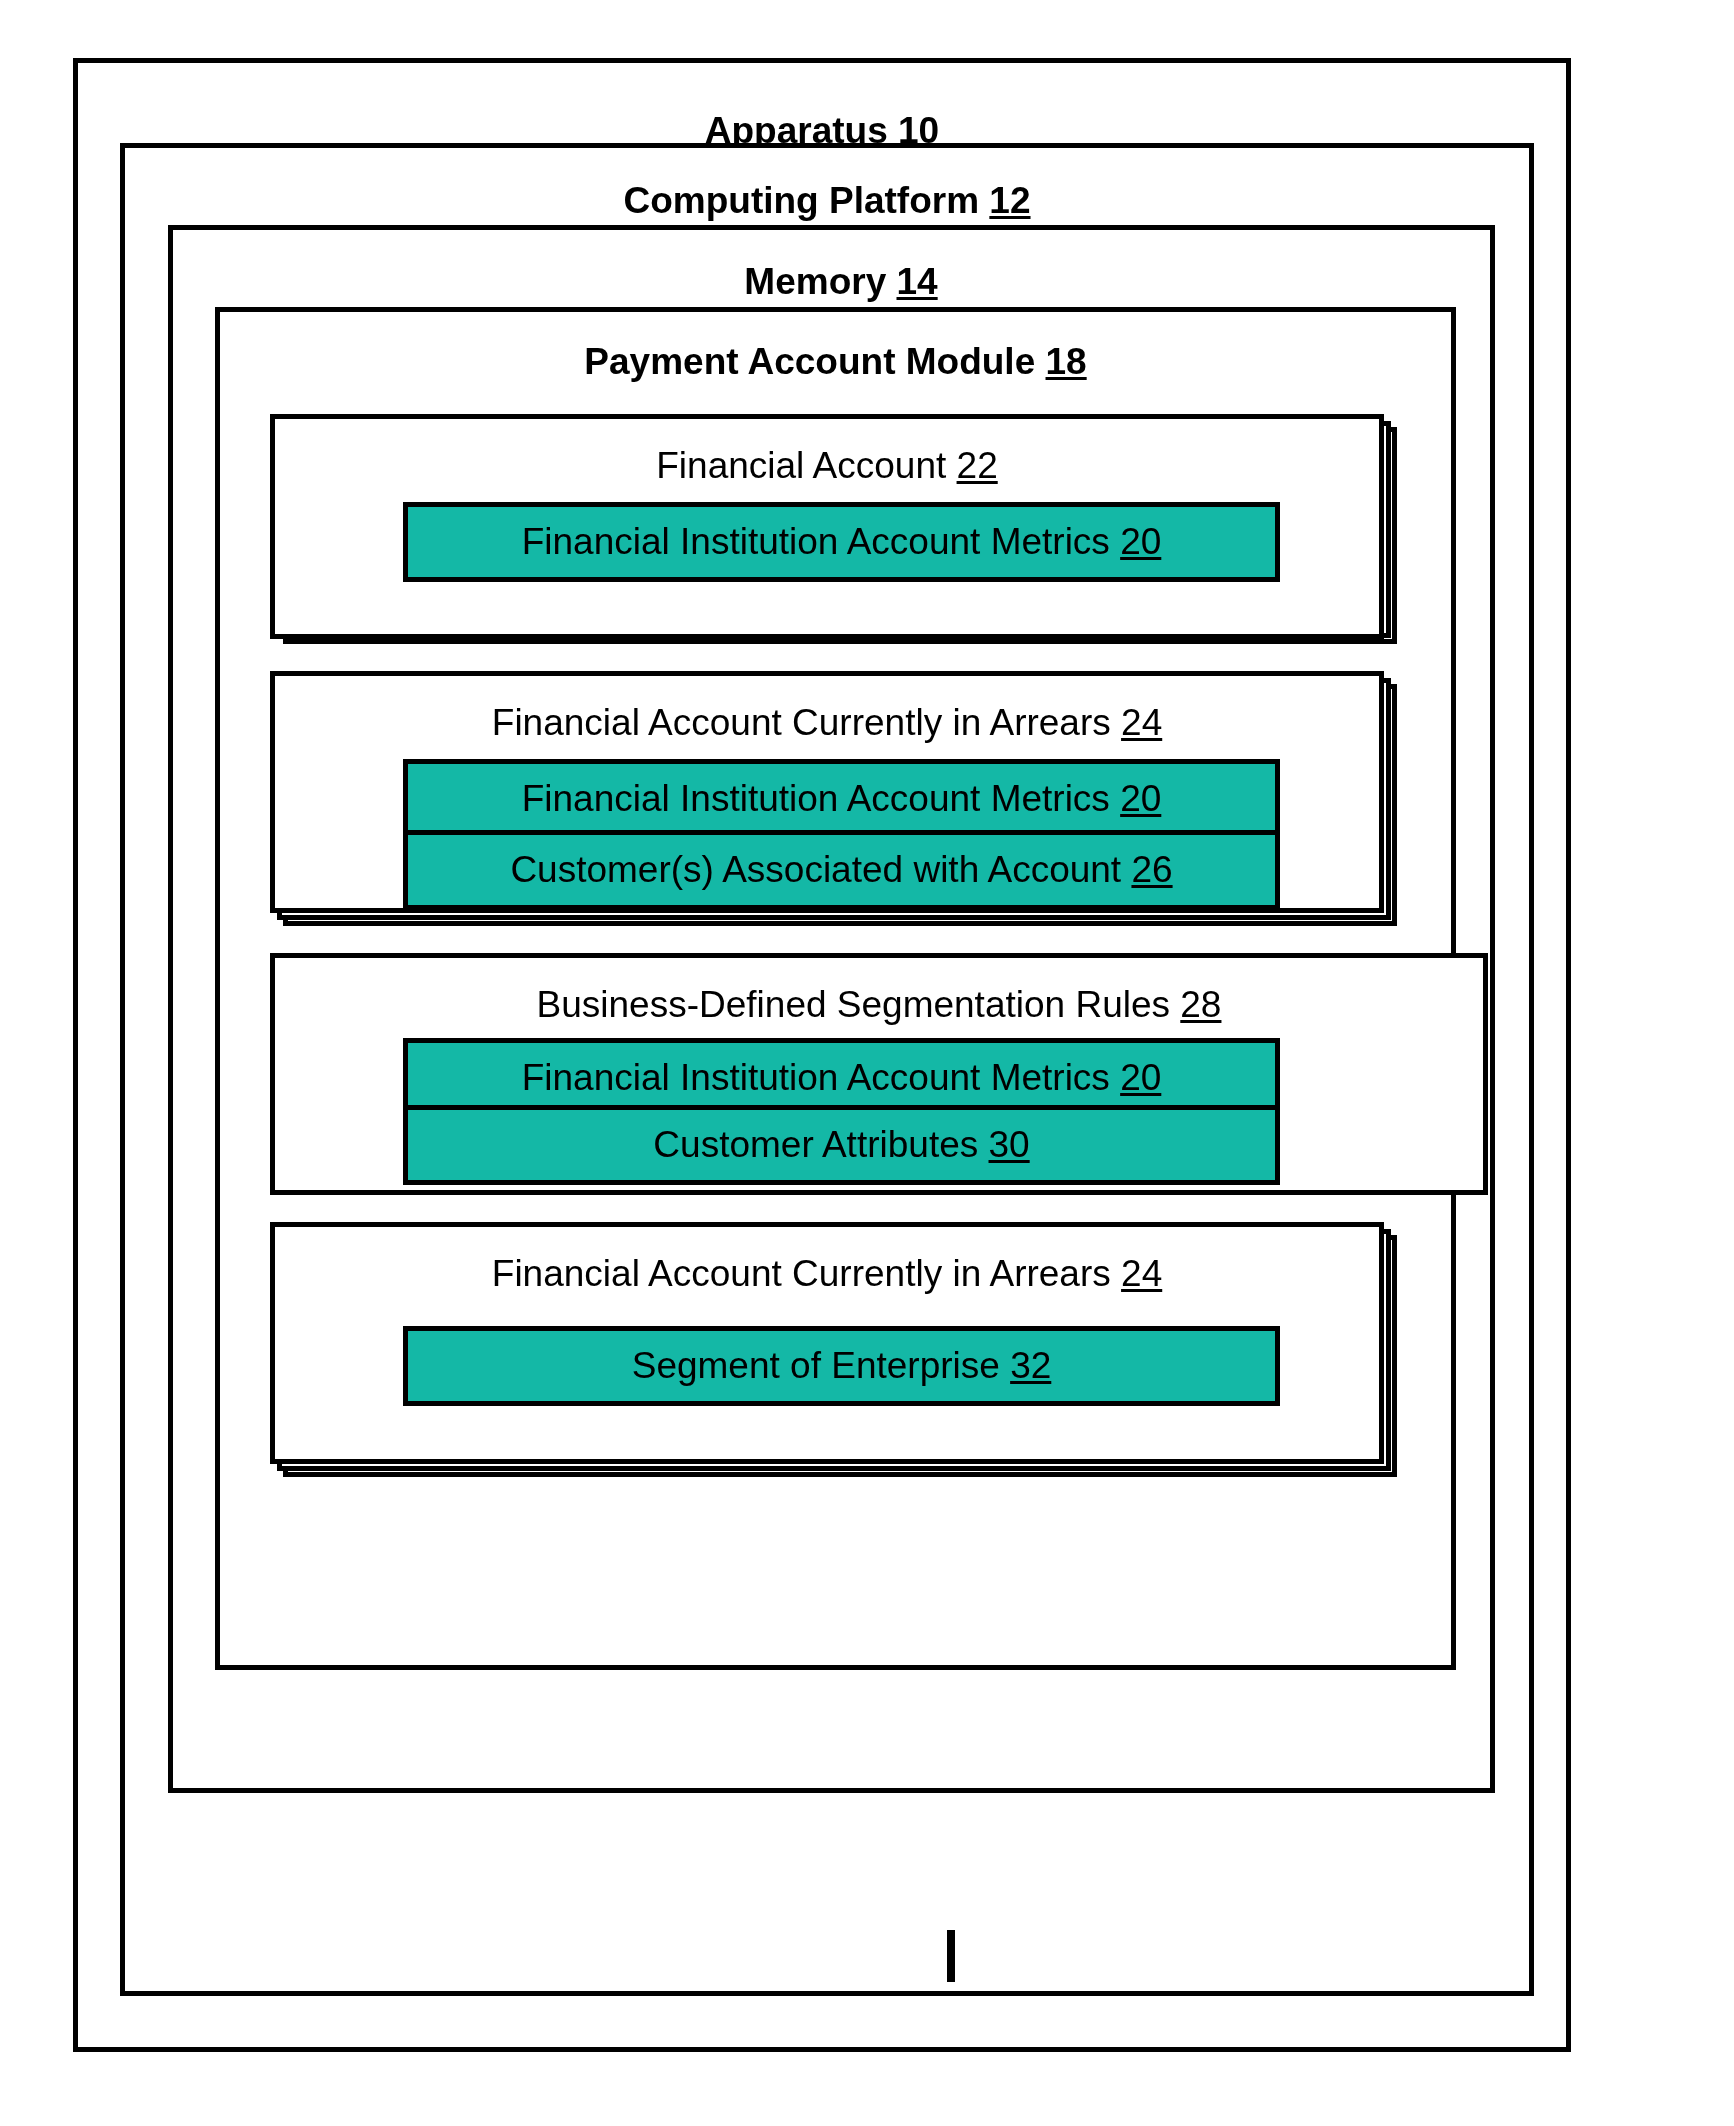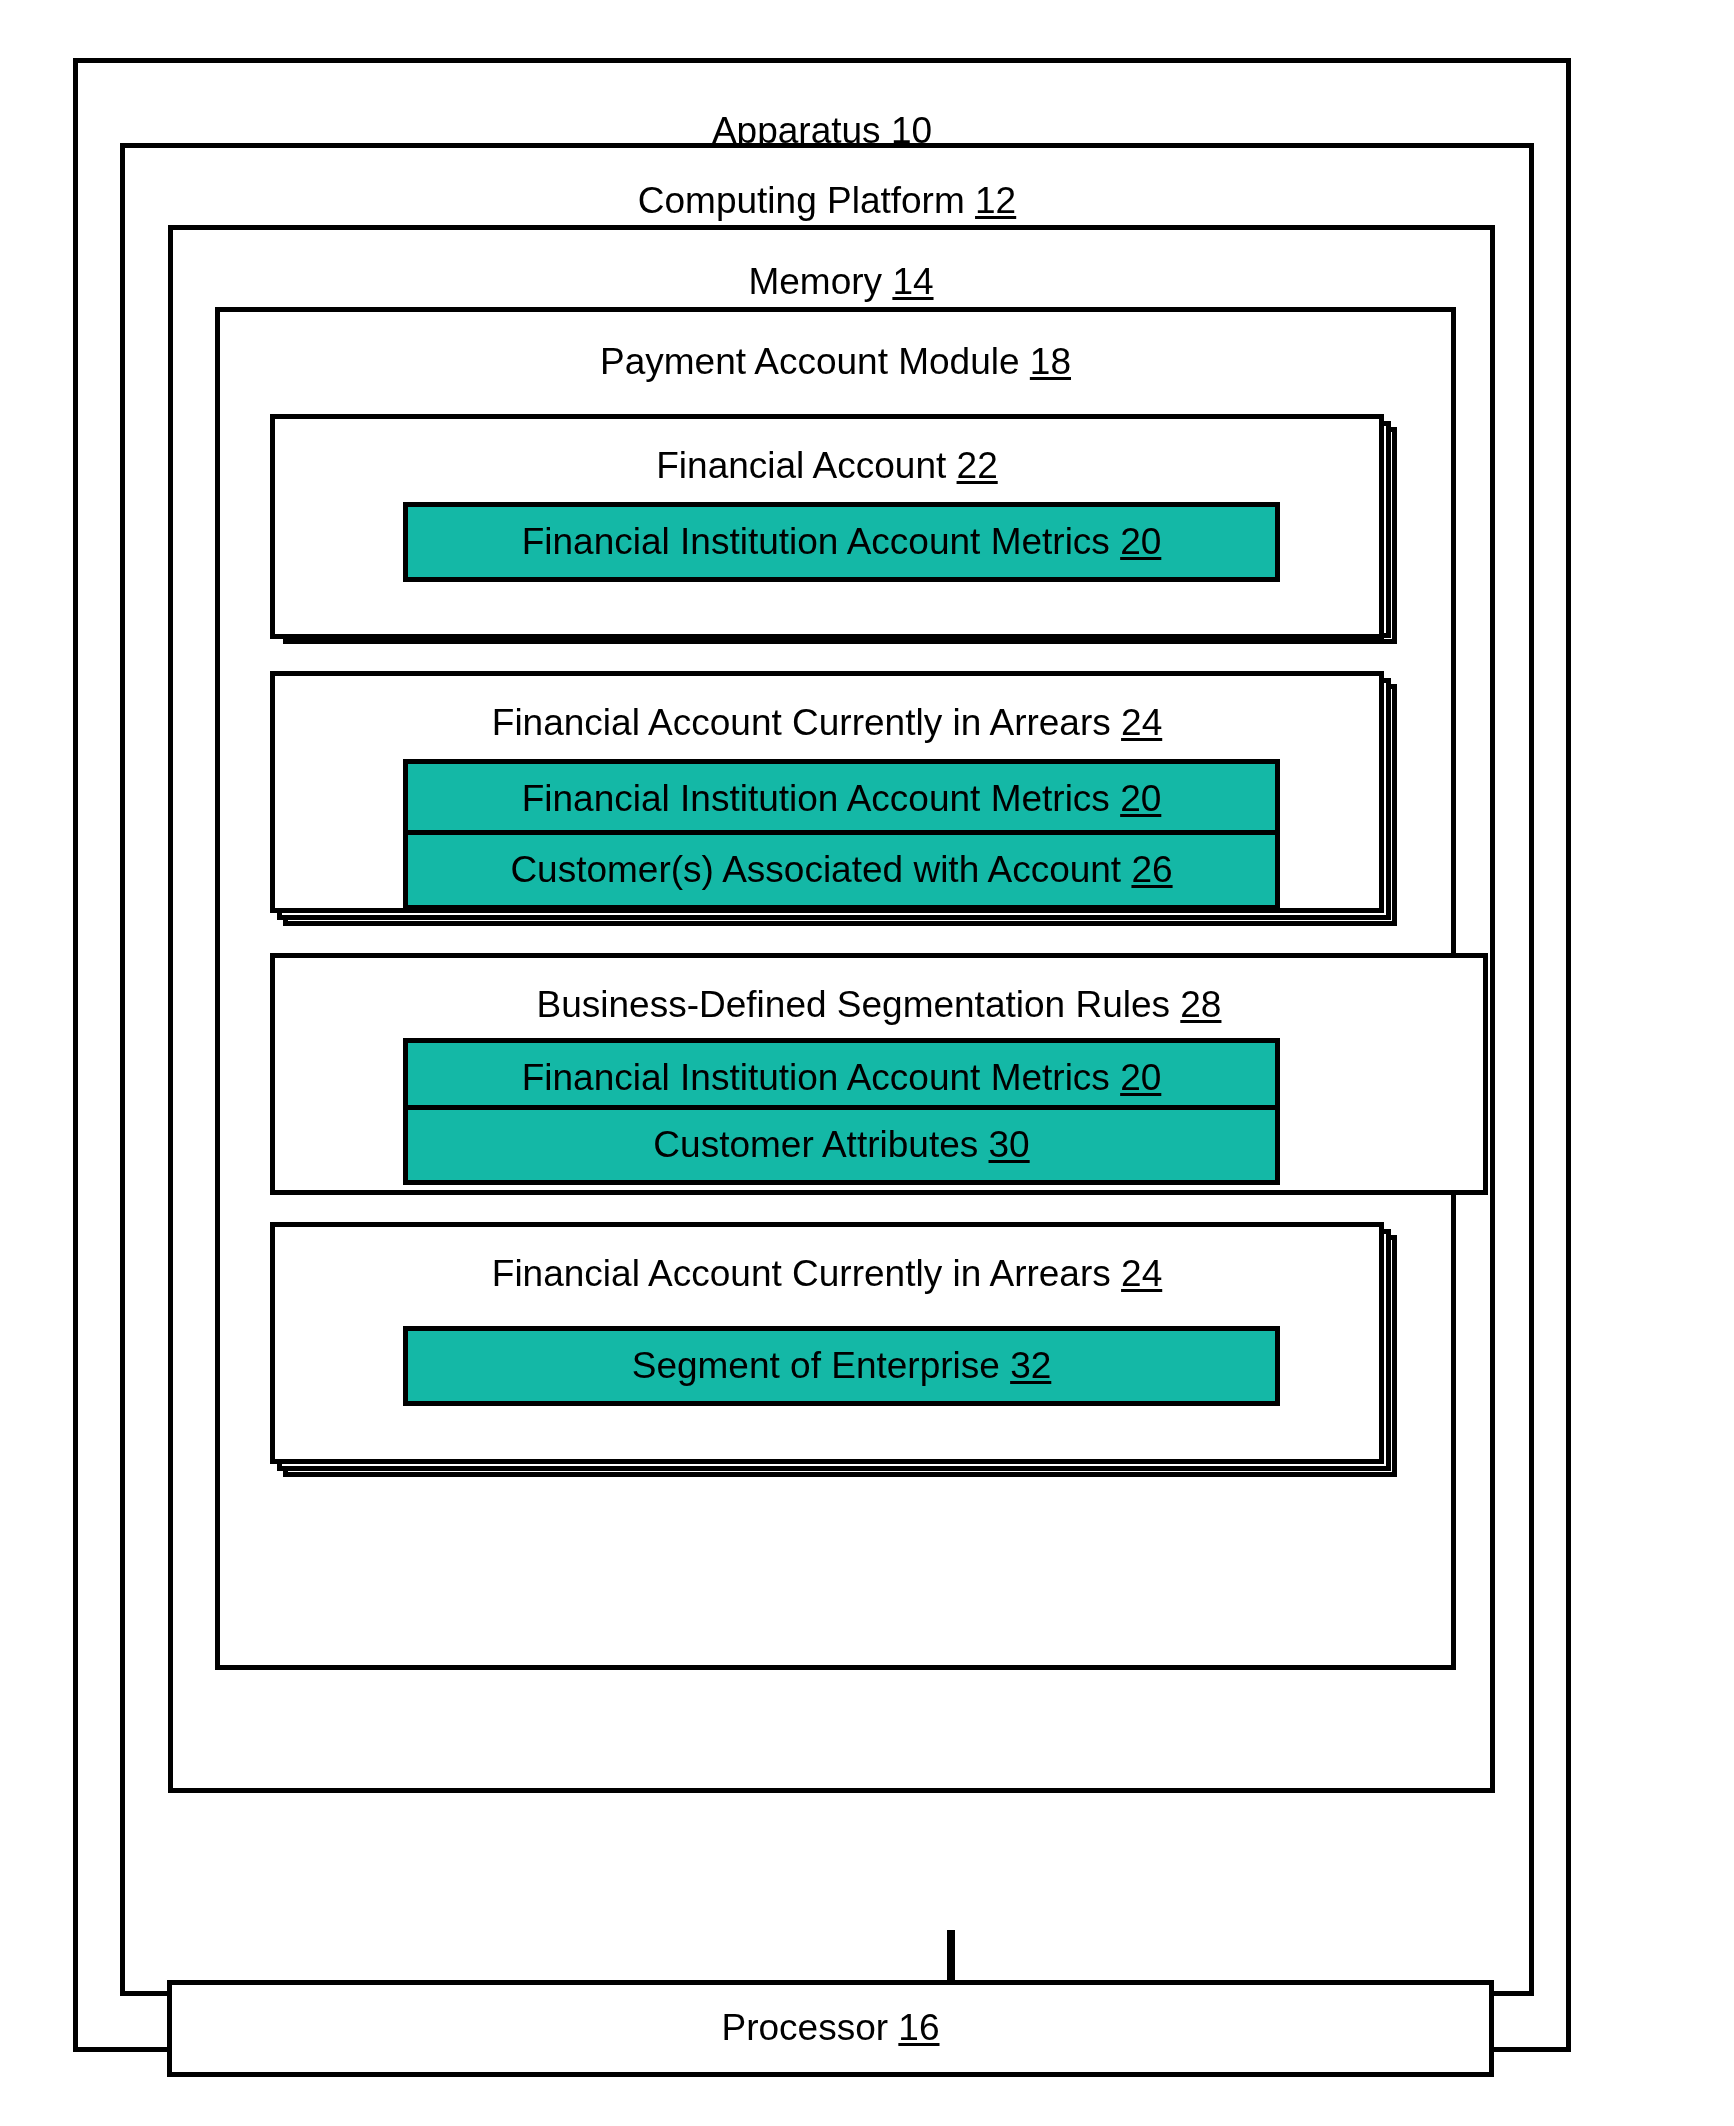--- a/index.html
+++ b/index.html
@@ -31,20 +31,21 @@
 
   .box-title {
     position: absolute;
     left: 0;
     right: 0;
     text-align: center;
     font-size: 37px;
     line-height: 1.1;
     color: #000000;
     white-space: nowrap;
+    font-weight: bold;
   }
 
   
   #apparatus {
     left: 73px;
     top: 58px;
     width: 1498px;
     height: 1994px;
   }
   #apparatus > .box-title { top: 48px; }
@@ -258,24 +259,18 @@
                 </span>
               </div>
             </div>
           </div>
 
         </div>
       </div>
 
       <div id="connector"></div>
 
-      <div class="box" id="processor">
-        <div class="box-title">
-          <span>Processor</span>
-          <span class="ref">16</span>
-        </div>
-      </div>
 
     </div>
   </div>
 
 </div>
 
 
 </body></html>

